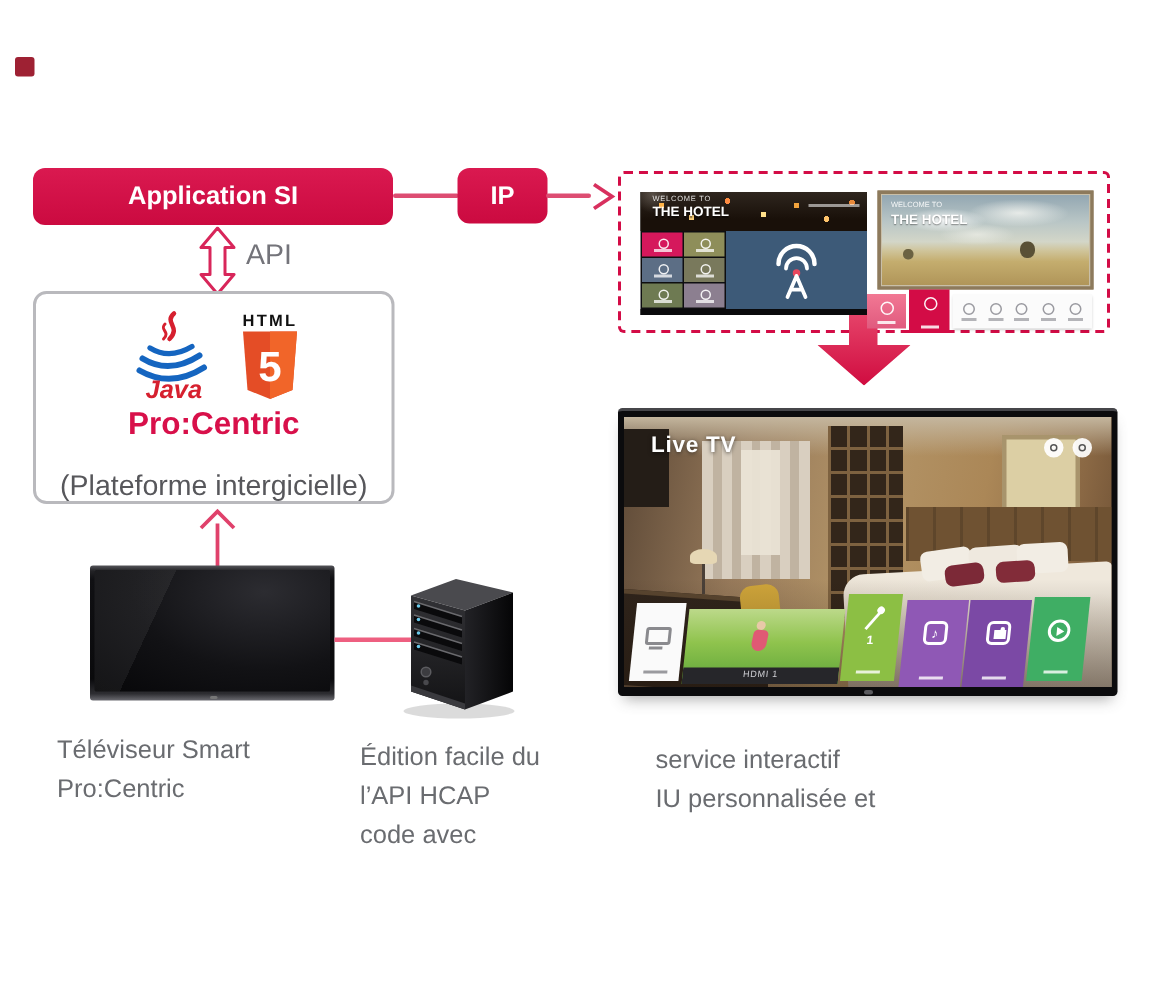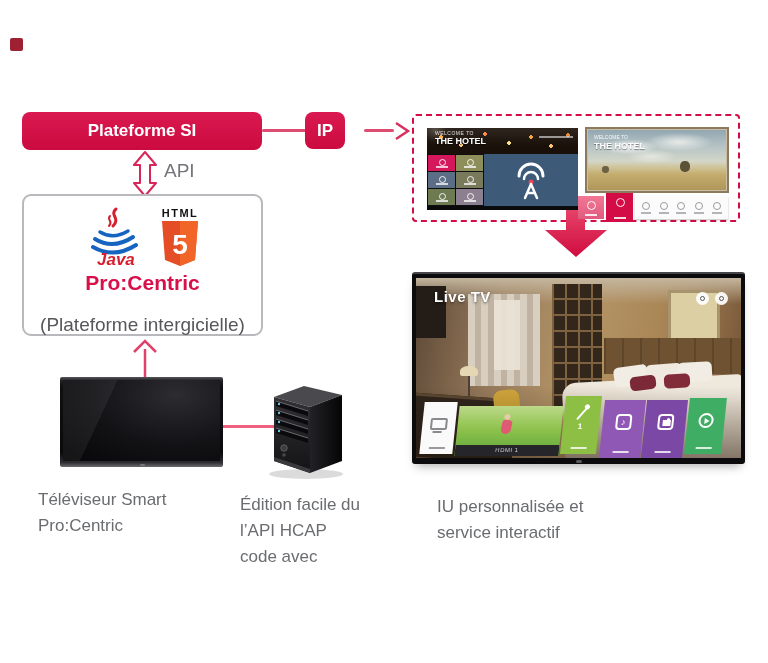--- a/index.html
+++ b/index.html
@@ -7,21 +7,21 @@
   body { font-family:"Liberation Sans", sans-serif; }
   .canvas { position:relative; width:768px; height:663px; background:#fff; overflow:hidden; }
 
   
   .corner-marker { position:absolute; left:10px; top:38px; width:13px; height:13px; background:#9e2133; border-radius:2px; }
 
   
   .node { position:absolute; display:flex; align-items:center; justify-content:center;
           background:#d30c46; color:#fff; font-weight:bold; font-size:17px; border-radius:8px; }
   .app-si { left:22px; top:112px; width:240px; height:38px; background:linear-gradient(#da1950,#cb0a40); }
-  .ip     { left:305px; top:112px; width:40px; height:37px; background:linear-gradient(#da1950,#cb0a40); }
+  .ip     { left:305px; top:112px; width:60px; height:37px; background:linear-gradient(#da1950,#cb0a40); }
   .hline { position:absolute; height:3px; background:#dd4d72; border-radius:2px; }
   .l1 { left:262px; top:129px; width:44px; }
   .l2 { left:364px; top:129px; width:30px; }
   .chev1 { position:absolute; left:393px; top:121px; }
   .api-arrow { position:absolute; left:131px; top:151px; }
   .api-label { position:absolute; left:164px; top:160px; font-size:19px; color:#74747a; }
 
   
   .mw-box { position:absolute; left:22px; top:194px; width:241px; height:142px; background:#fff;
             border:2px solid #b9b9bd; border-radius:9px; text-align:center; }
@@ -173,21 +173,21 @@
     border-left:5px solid #fff; border-top:3px solid transparent; border-bottom:3px solid transparent; }
 </style>
 </head>
 <body>
 
 <div class="canvas">
 
   <div class="corner-marker"></div>
 
   <div class="node app-si">
-    <span>Plateforme SI</span>
+    <span>Application SI</span>
   </div>
   <div class="hline l1"></div>
   <div class="node ip">
     <span>IP</span>
   </div>
   <div class="hline l2"></div>
   <svg class="chev1" width="18" height="20">
     <polyline points="3,2 15,10 3,18" fill="none" stroke="#d8305e" stroke-width="2.5"></polyline>
   </svg>
 
@@ -268,22 +268,22 @@
   <div class="caption cap-tv">
     <span>Téléviseur Smart</span>
     <span>Pro:Centric</span>
   </div>
   <div class="caption cap-server">
     <span>Édition facile du</span>
     <span>l’API HCAP</span>
     <span>code avec</span>
   </div>
   <div class="caption cap-ui">
+    <span>service interactif</span>
     <span>IU personnalisée et</span>
-    <span>service interactif</span>
   </div>
 
   <div class="dashed-box"></div>
 
   <svg class="down-arrow" width="62" height="54">
     <defs>
         <linearGradient id="ag" x1="0" y1="0" x2="0" y2="1">
       <stop offset="0" stop-color="#e84a6e"></stop>
           <stop offset="1" stop-color="#d00c40"></stop>
     </linearGradient>

